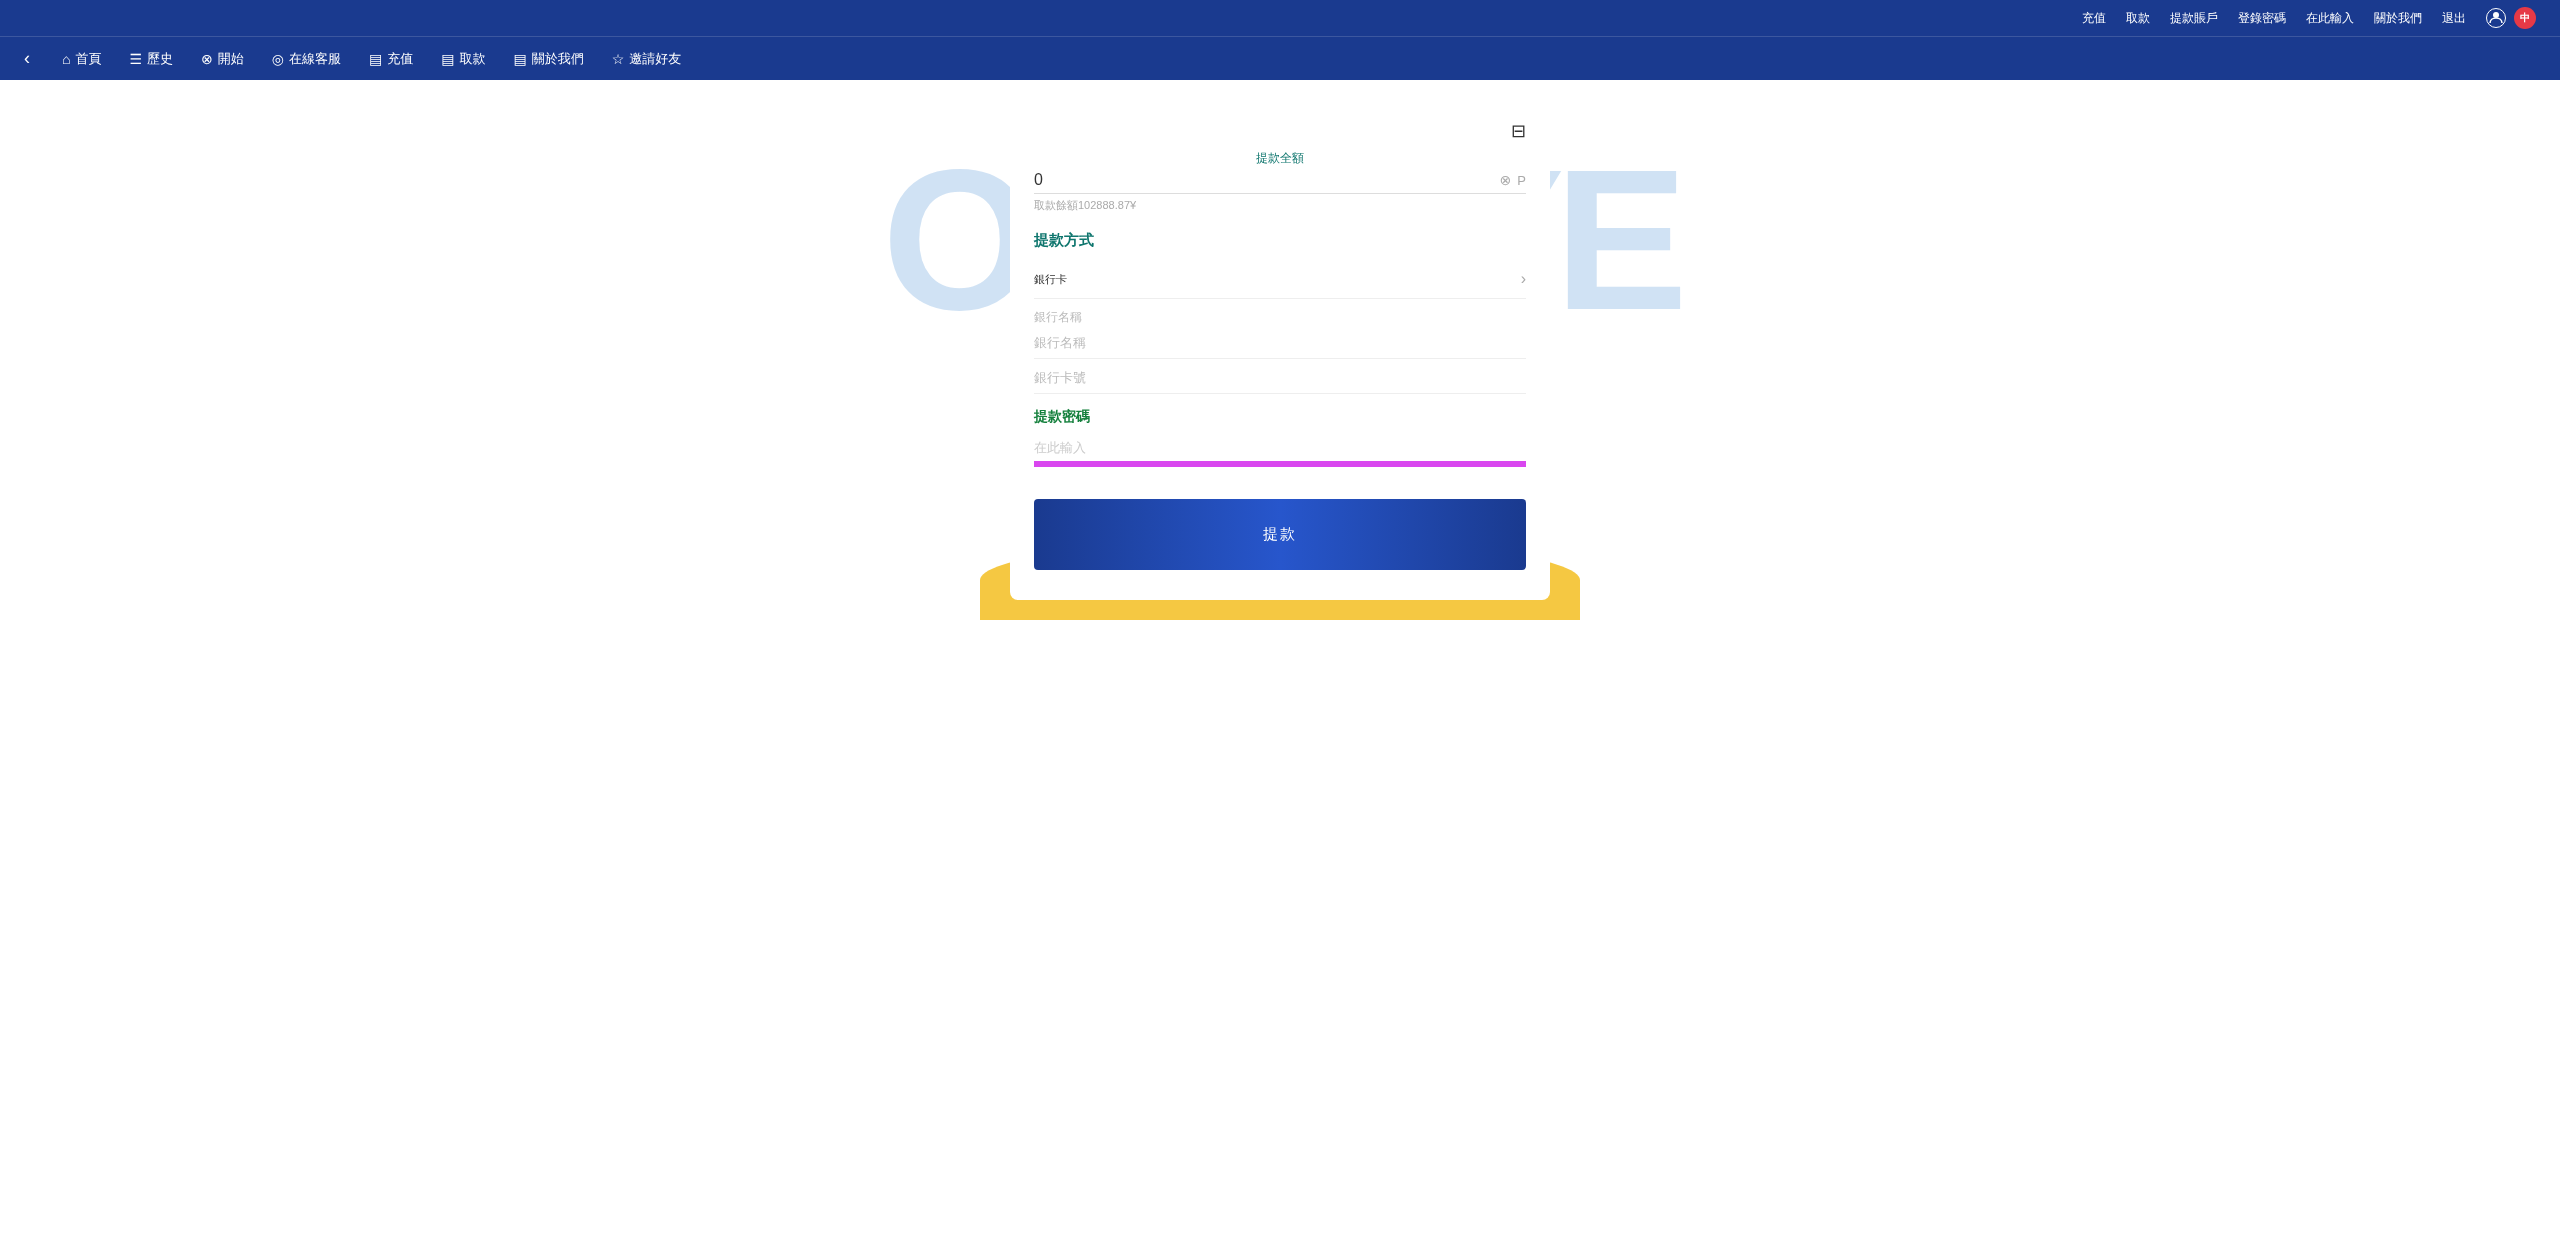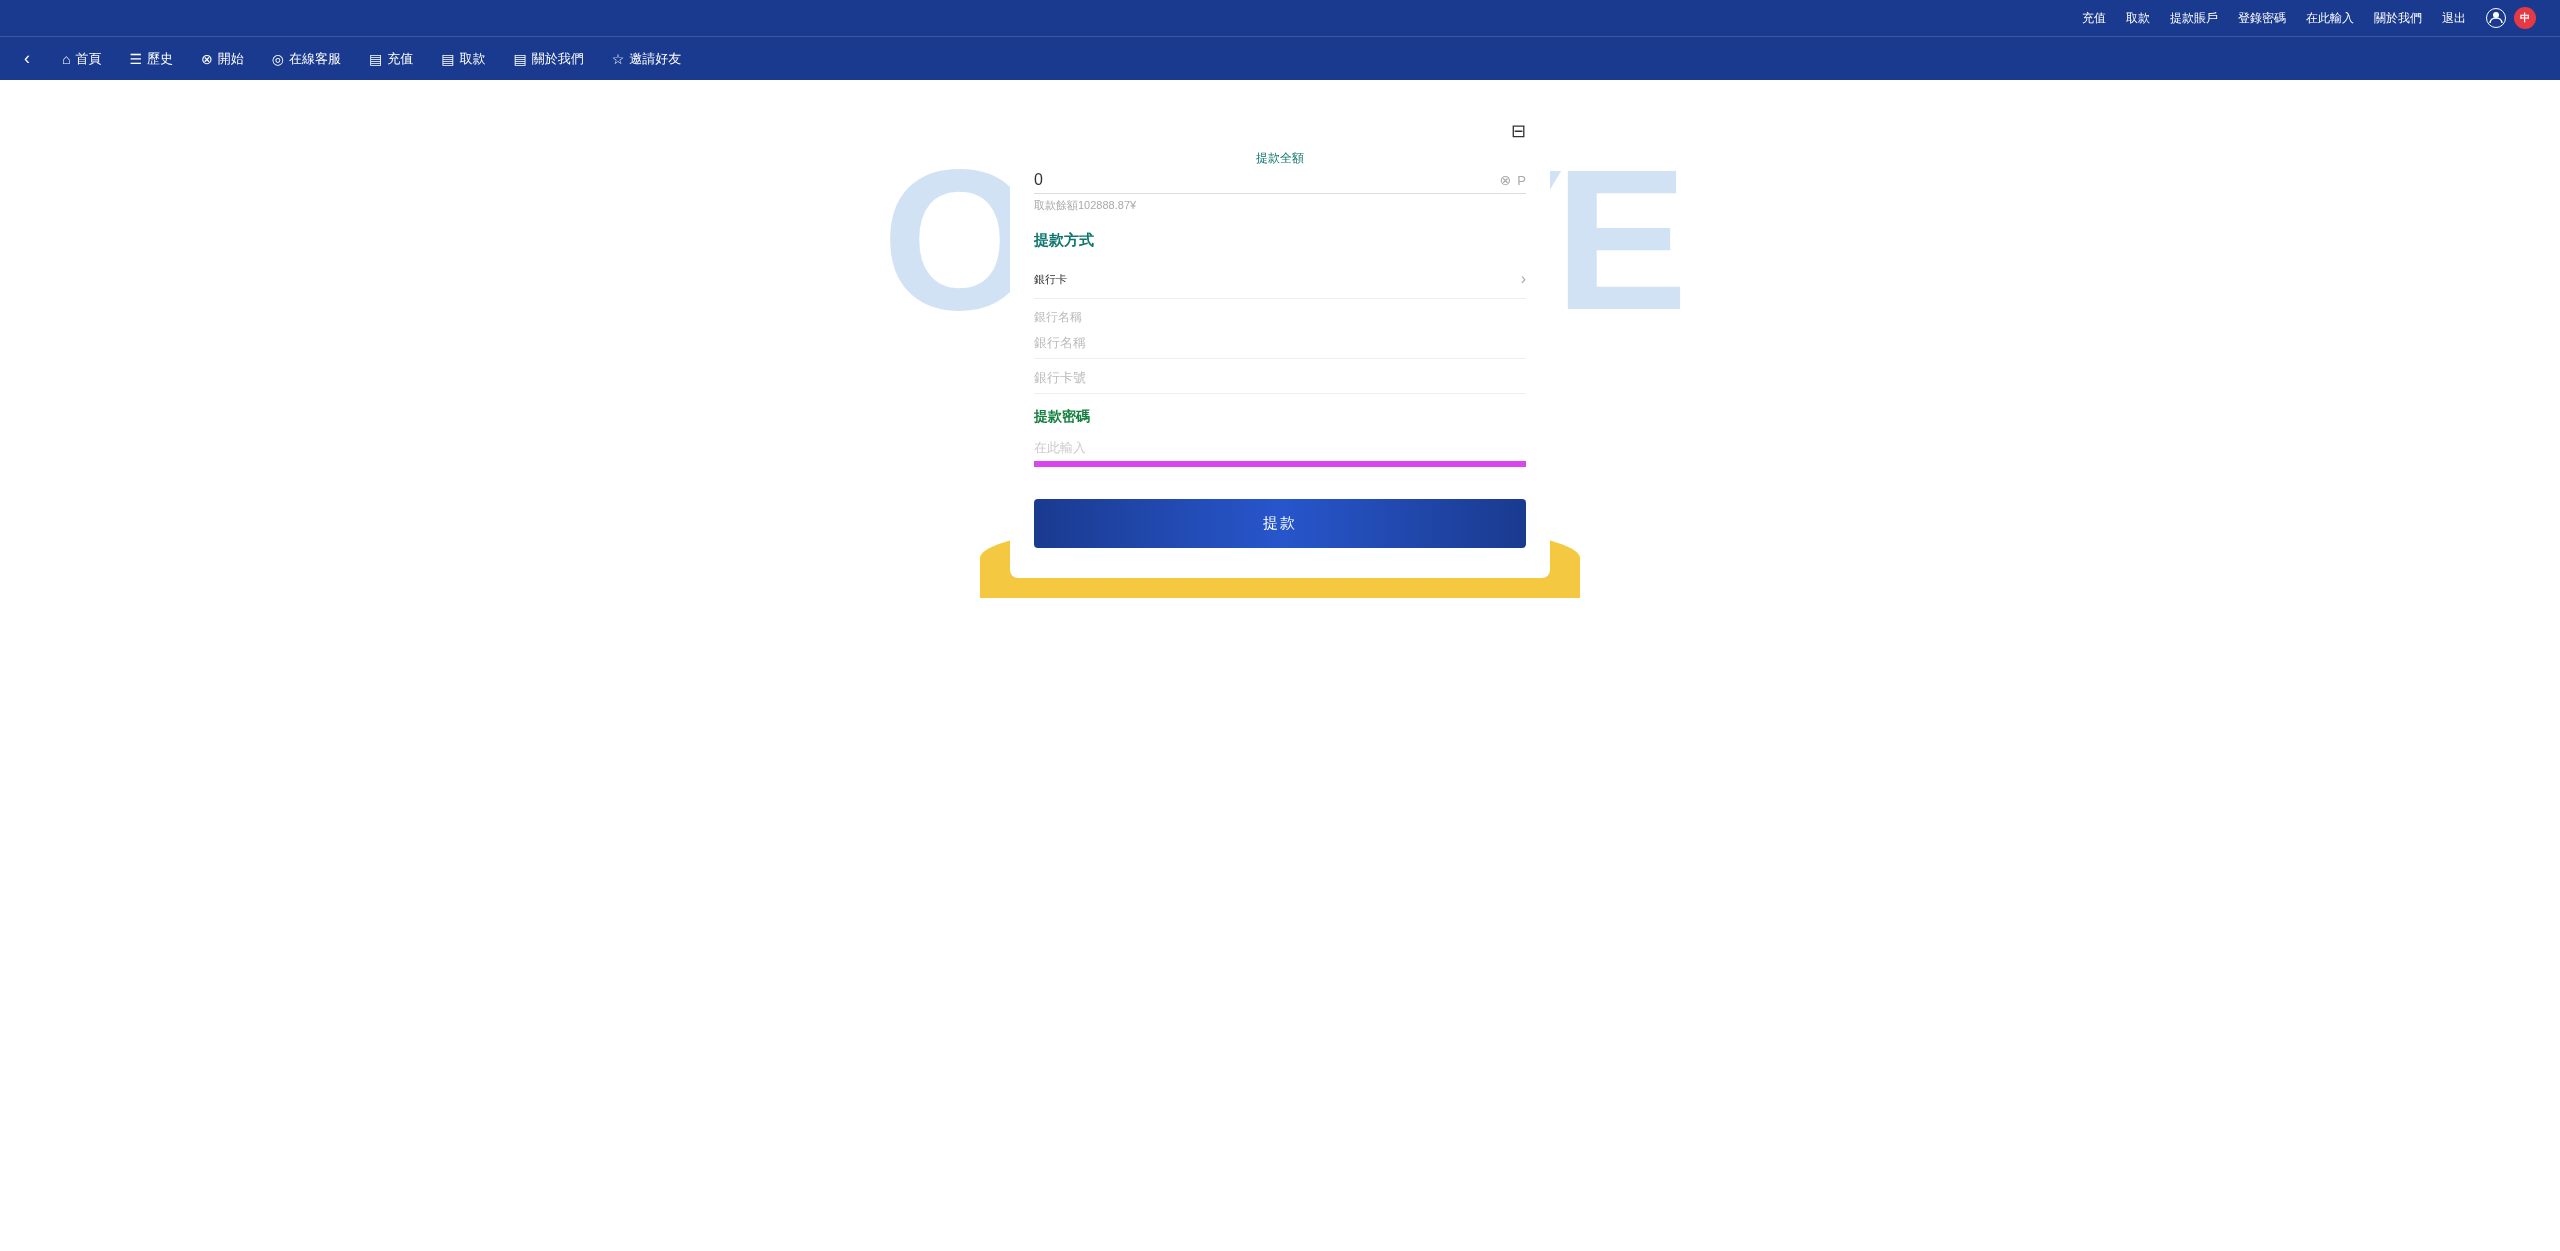--- a/index.html
+++ b/index.html
@@ -259,21 +259,21 @@
       color: #ccc;
     }
 
     
     .submit-btn {
       width: 100%;
       background: linear-gradient(90deg, #1a3a8f 0%, #2756cc 50%, #1a3a8f 100%);
       color: #fff;
       border: none;
       border-radius: 4px;
-      padding: 15px 0;
+      padding: 26px 0;
       font-size: 15px;
       cursor: pointer;
       margin-top: 18px;
       letter-spacing: 2px;
     }
   </style>
 </head>
 <body>
 
 <div class="top-header">

